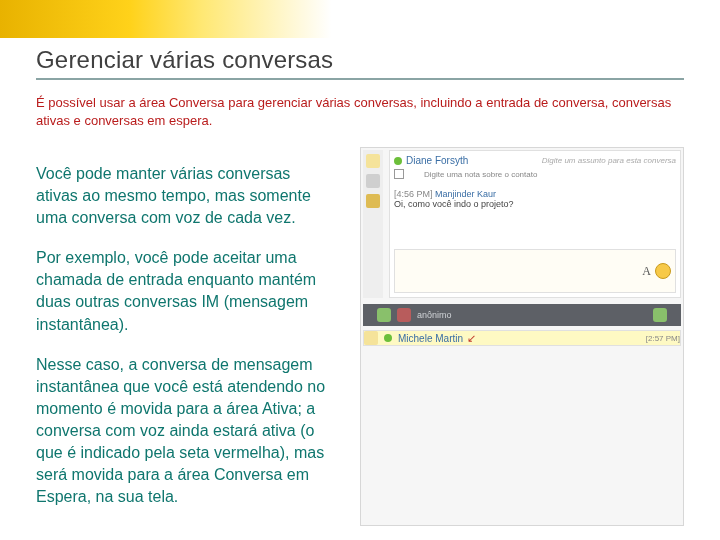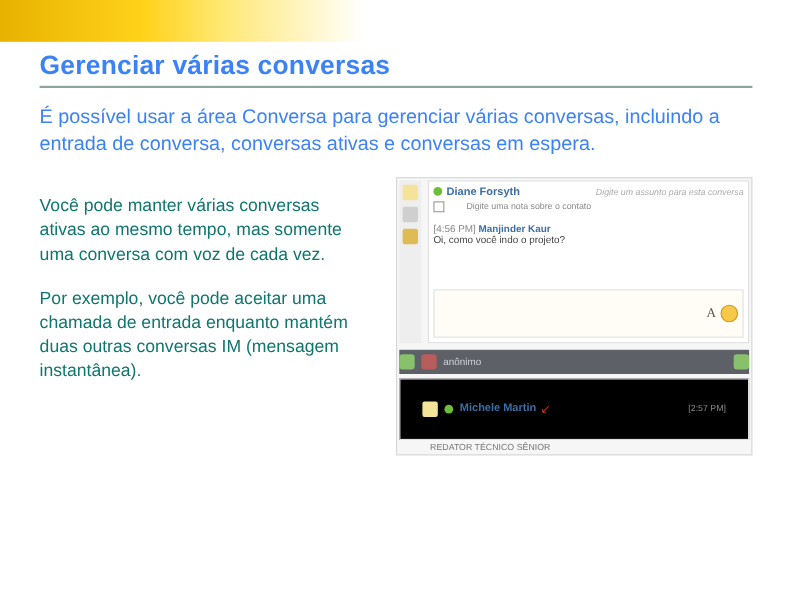--- a/index.html
+++ b/index.html
@@ -1,69 +1,70 @@
 <!DOCTYPE html>
 <html><head>
 <meta charset="utf-8">
 <style>
   html,body{margin:0;padding:0;width:720px;height:540px;font-family:Arial,Helvetica,sans-serif;background:#fff;color:#333;overflow:hidden}
   .banner{height:38px;background:linear-gradient(90deg,#e8b200 0%,#ffd21a 18%,#ffe873 28%,#ffffff 46%)}
   .page{padding:0 36px}
-  h1{font-size:24px;font-weight:700;color:#3b82f6;margin:8px 0 4px;letter-spacing:.2px}
+  h1{font-size:24px;font-weight:400;color:#404040;margin:8px 0 4px;letter-spacing:.2px}
   .rule{height:2px;background:#8aa4a4;margin:4px 0 14px}
-  .lead{font-size:18px;line-height:1.35;color:#3b82f6;margin:0 0 18px}
+  .lead{font-size:13px;line-height:1.35;color:#b91c1c;margin:0 0 18px}
   .cols{display:flex;gap:24px}
   .left{flex:0 0 300px}
   .left p{font-size:16px;line-height:1.38;margin:16px 0 18px;color:#0f766e}
   
   .shot{flex:1;min-width:310px;border:1px solid #d7d7d7;background:#f6f6f6;font-size:10px;color:#444;padding:2px}
   .top{display:flex;gap:6px}
   .side{width:20px;background:#eee;display:flex;flex-direction:column;align-items:center;gap:6px;padding-top:4px}
   .ic{width:14px;height:14px;border-radius:2px;background:#cfcfcf}
   .ic.bubble{background:#f5e39a}
   .ic.folder{background:#debb53}
   .conv{flex:1;background:#fff;border:1px solid #e0e0e0;padding:4px}
   .hdr{display:flex;align-items:center;gap:4px}
   .dot{width:8px;height:8px;border-radius:50%;background:#6cbf3a}
-  .nm{font-weight:bold;color:#3a6ea5}
+  .nm{font-weight:normal;color:#3a6ea5}
   .role{font-size:8px;color:#777;margin-left:12px}
   .note{font-size:8px;color:#888;margin-top:3px;display:flex;align-items:center;gap:20px}
   .check{width:8px;height:8px;border:1px solid #999;display:inline-block}
   .msg{margin-top:10px;font-size:9px}
   .ts{color:#888}
-  .who{color:#3a6ea5;font-weight:bold}
+  .who{color:#3a6ea5;font-weight:normal}
   .txt{color:#444}
   .compose{margin-top:40px;height:34px;border:1px solid #e0e0e0;background:#fffdf5;display:flex;align-items:center;justify-content:flex-end;padding:4px;gap:4px}
   .smile{width:14px;height:14px;border-radius:50%;background:#f7c948;border:1px solid #c99a1d}
   .aA{font-family:serif;font-size:12px;color:#555}
-  .bar{margin-top:6px;height:22px;background:#5d6066;display:flex;align-items:center;gap:6px;padding:0 0;color:#cfd2d6}
+  .bar{margin-top:6px;height:22px;background:#5d6066;display:flex;align-items:center;gap:6px;padding:0 14px;color:#cfd2d6}
   .bar .handset{width:14px;height:14px;border-radius:3px;background:#89c06b}
   .bar .hang{width:14px;height:14px;border-radius:3px;background:#b85c5c}
   .bar .anon{flex:1;font-size:9px}
-  .strip{background:#000000;border:1px solid #e0e0e0;margin-top:4px;padding:20px;display:flex;align-items:center;gap:6px}
+  .strip{background:#fef9c3;border:1px solid #e0e0e0;margin-top:4px;padding:0;display:flex;align-items:center;gap:6px}
   .tiny{font-size:8px;color:#777}
   .arrow{color:#c0392b;font-size:11px;margin-left:-2px}
   .endtime{margin-left:auto;color:#888;font-size:8px}
   .hint{color:#aaa;font-style:italic;font-size:8px;margin-left:auto}
 </style>
 </head>
 <body>
 
 <div class="banner"></div>
 
 <div class="page">
   <h1>Gerenciar várias conversas</h1>
   <div class="rule"></div>
 
   <p class="lead">É possível usar a área Conversa para gerenciar várias conversas, incluindo a entrada de conversa, conversas ativas e conversas em espera.</p>
 
   <div class="cols">
     <div class="left">
       <p>Você pode manter várias conversas ativas ao mesmo tempo, mas somente uma conversa com voz de cada vez.</p>
       <p>Por exemplo, você pode aceitar uma chamada de entrada enquanto mantém duas outras conversas IM (mensagem instantânea).</p>
+      <p>Nesse caso, a conversa de mensagem instantânea que você está atendendo no momento é movida para a área Ativa; a conversa com voz ainda estará ativa (o que é indicado pela seta vermelha), mas será movida para a área Conversa em Espera, na sua tela.</p>
     </div>
 
     <div class="shot">
       <div class="top">
         <div class="side">
           <div class="ic bubble"></div>
           <div class="ic"></div>
           <div class="ic folder"></div>
         </div>
         <div class="conv">
@@ -95,16 +96,15 @@
         <div class="handset"></div>
       </div>
 
       <div class="strip">
         <div class="ic bubble"></div>
         <span class="dot"></span>
         <span class="nm">Michele Martin</span>
         <span class="arrow">↙</span>
         <span class="endtime">[2:57 PM]</span>
       </div>
-      <div class="tiny" style="margin:2px 0 0 28px">REDATOR TÉCNICO SÊNIOR</div>
     </div>
   </div>
 </div>
 
 </body></html>

